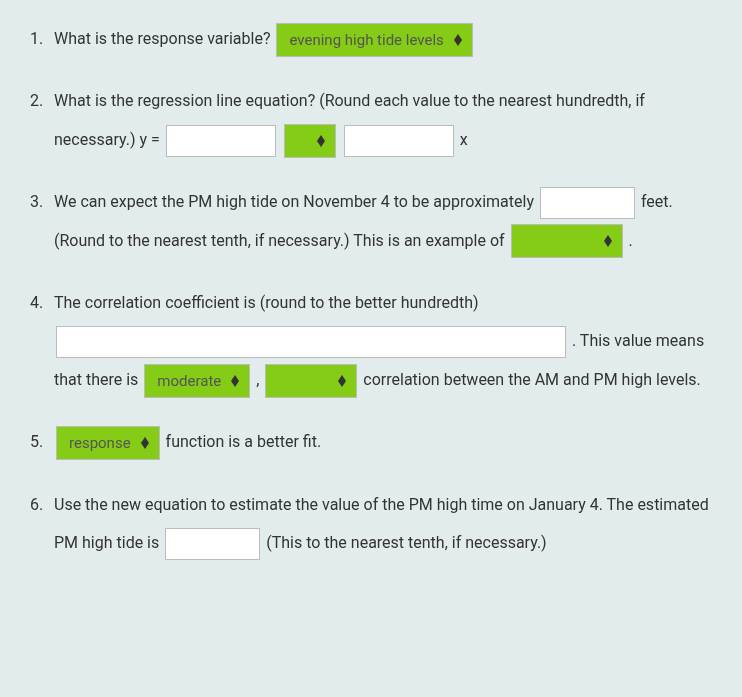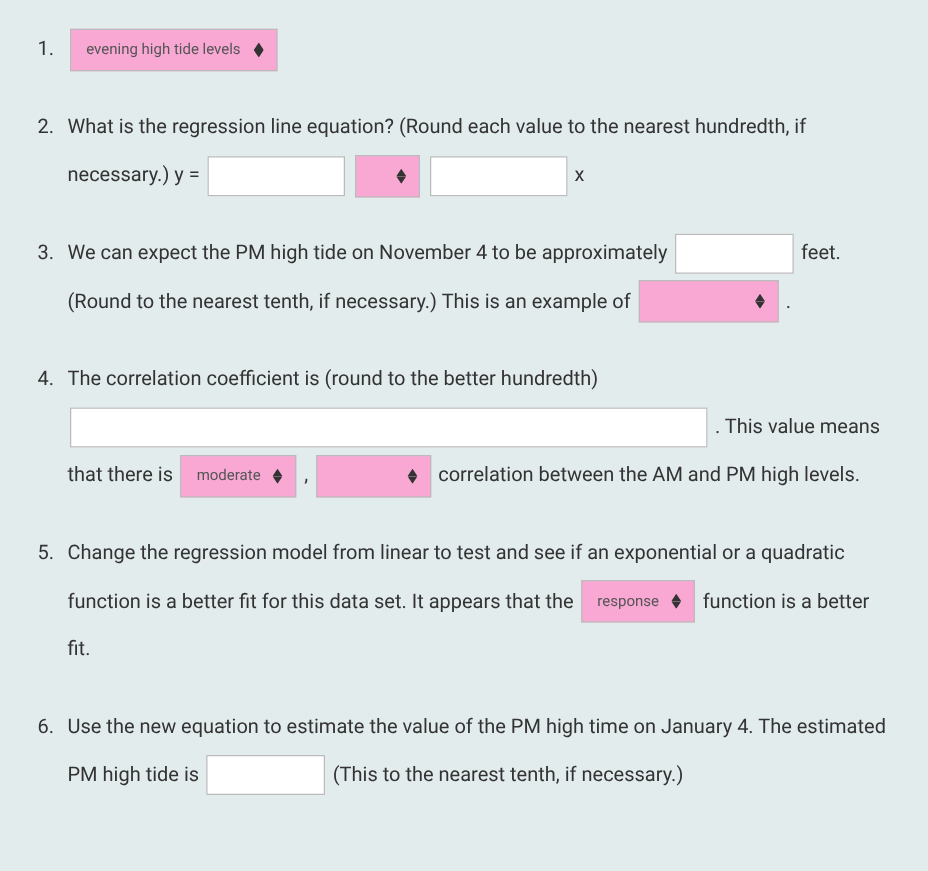--- a/index.html
+++ b/index.html
@@ -47,27 +47,27 @@
     .text-input.med {
       width: 110px;
     }
     .text-input.small {
       width: 95px;
     }
     .select-wrap {
       display: inline-flex;
       align-items: center;
       border: 1px solid #bbb;
-      background: #f9a8d4;
+      background: #84cc16;
       height: 34px;
       padding: 0 10px 0 12px;
       vertical-align: middle;
       margin: 0 2px;
       color: #555;
-      font-size: 12px;
+      font-size: 15px;
       cursor: pointer;
     }
     .select-wrap.empty {
       padding: 0 10px 0 32px;
     }
     .select-wrap .label {
       margin-right: 10px;
     }
     .chevrons {
       display: inline-flex;
@@ -78,20 +78,21 @@
       width: 8px;
       height: 6px;
     }
   </style>
 </head>
 <body>
 
 <ol>
 
   <li>
+    <span>What is the response variable?</span>
     <span class="select-wrap">
       <span class="label">evening high tide levels</span>
       <span class="chevrons">
         <svg viewBox="0 0 8 6">
             <path d="M4 0 L8 6 L0 6 Z" fill="#333"></path>
           </svg>
         <svg viewBox="0 0 8 6">
             <path d="M4 6 L8 0 L0 0 Z" fill="#333"></path>
           </svg>
       </span>
@@ -157,21 +158,20 @@
           </svg>
         <svg viewBox="0 0 8 6">
             <path d="M4 6 L8 0 L0 0 Z" fill="#333"></path>
           </svg>
       </span>
     </span>
     <span>correlation between the AM and PM high levels.</span>
   </li>
 
   <li>
-    <span>Change the regression model from linear to test and see if an exponential or a quadratic function is a better fit for this data set. It appears that the</span>
     <span class="select-wrap">
       <span class="label">response</span>
       <span class="chevrons">
         <svg viewBox="0 0 8 6">
             <path d="M4 0 L8 6 L0 6 Z" fill="#333"></path>
           </svg>
         <svg viewBox="0 0 8 6">
             <path d="M4 6 L8 0 L0 0 Z" fill="#333"></path>
           </svg>
       </span>

